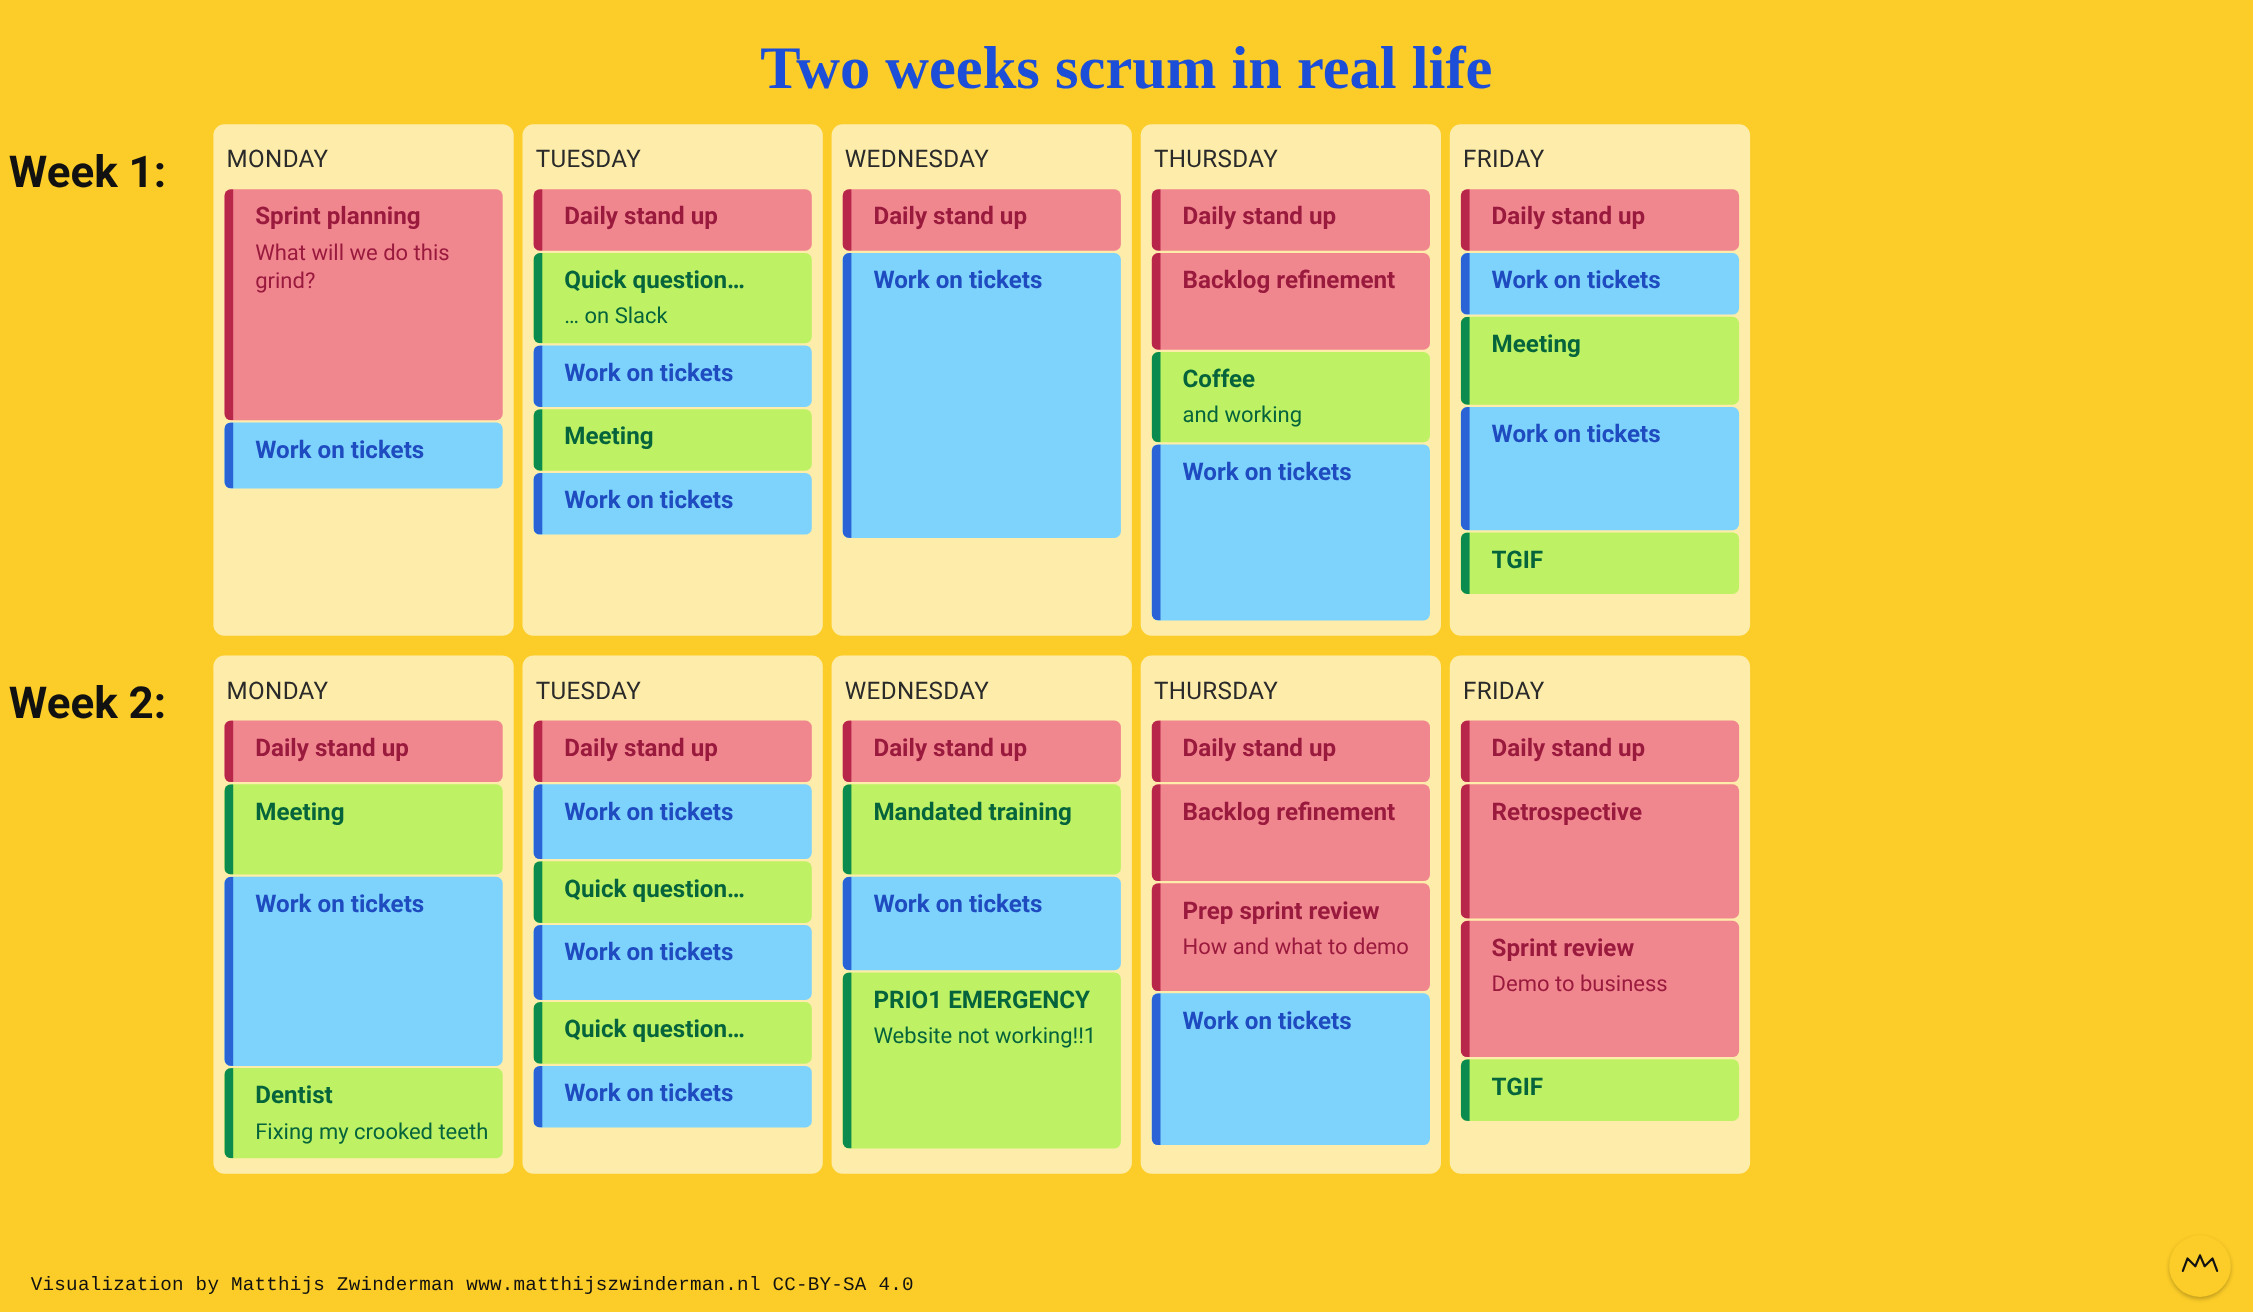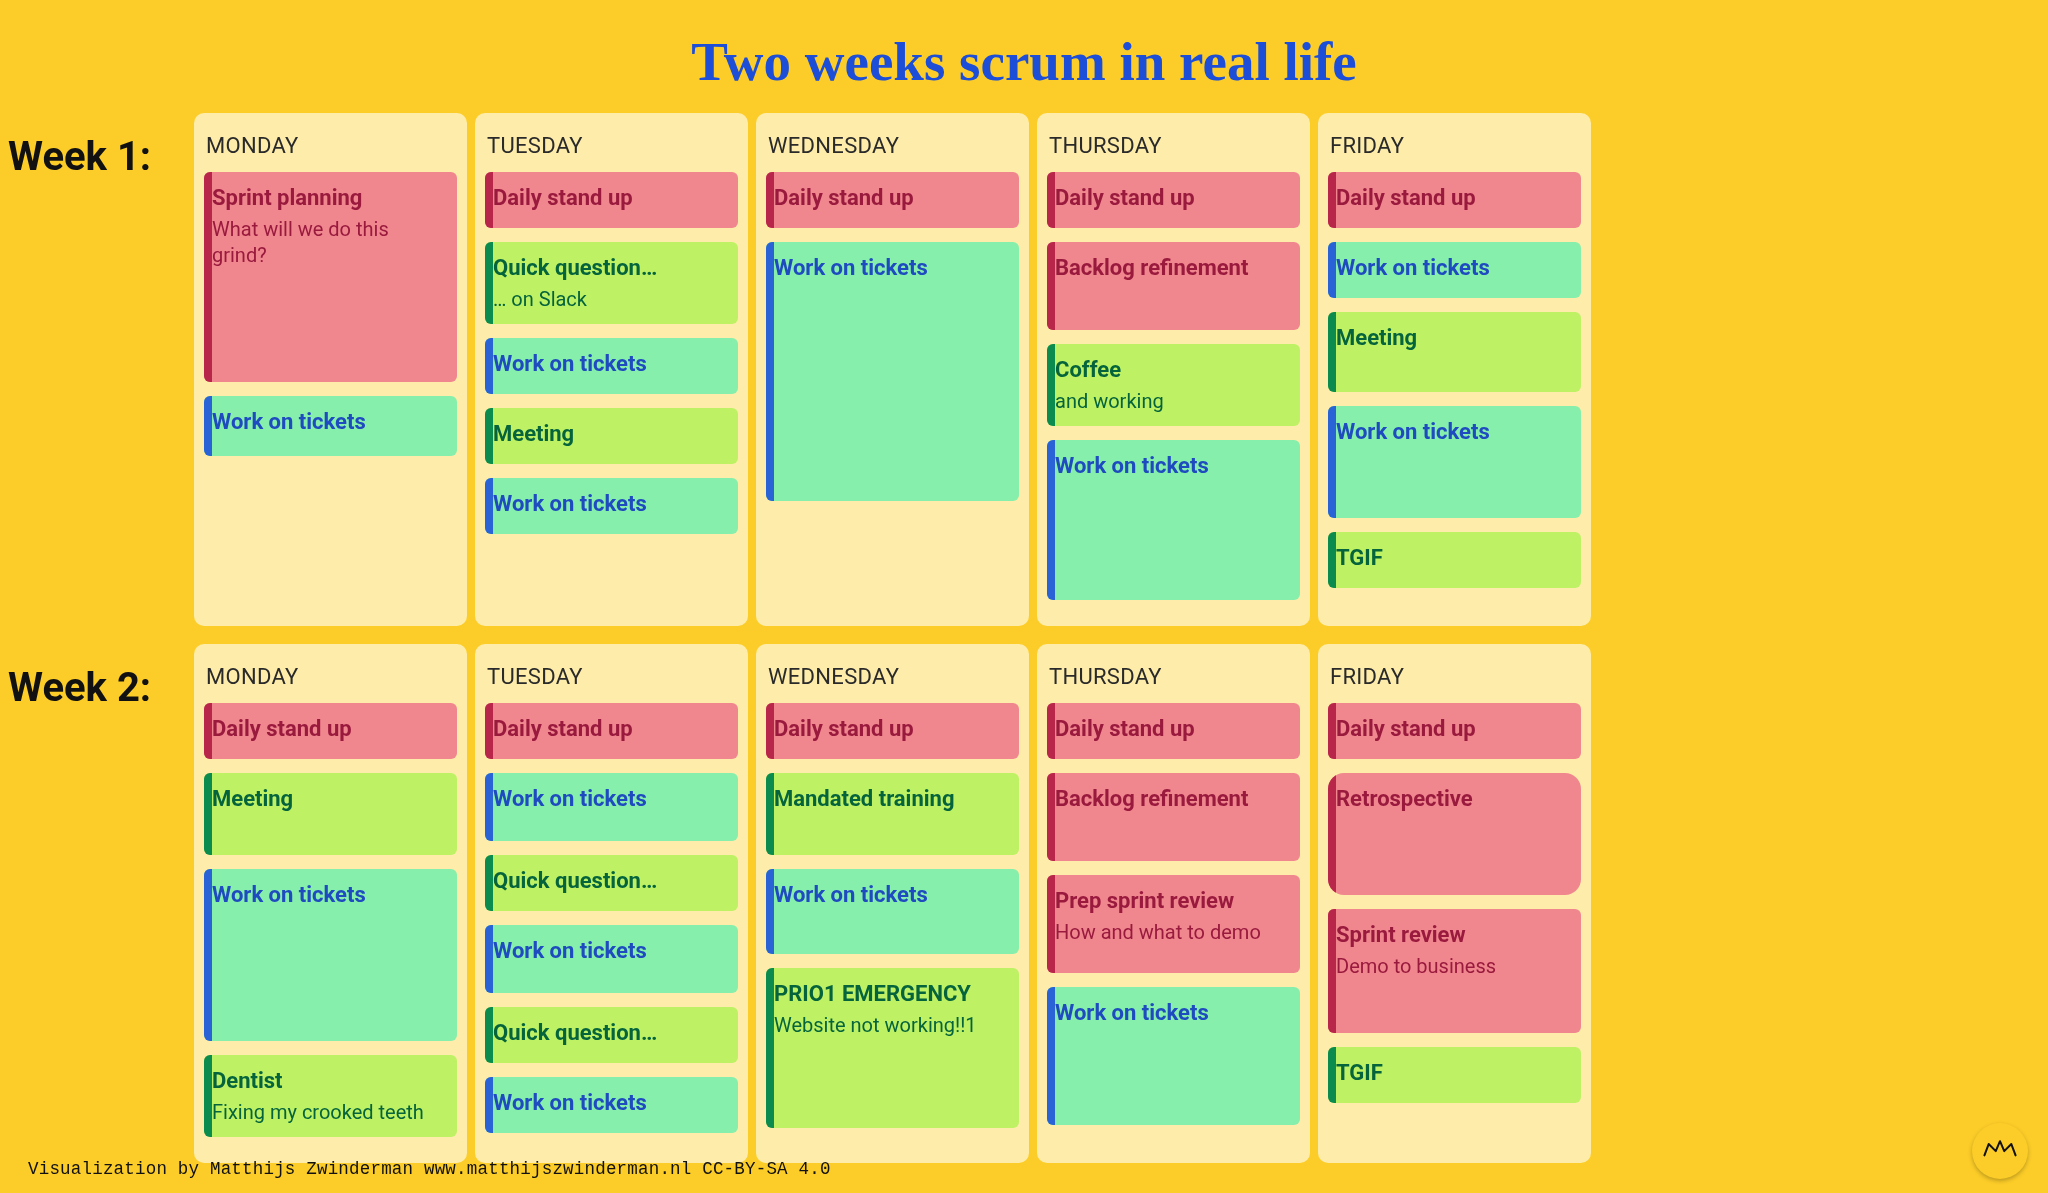--- a/index.html
+++ b/index.html
@@ -51,22 +51,22 @@
   .day-head {
     font-size: 22px;
     font-weight: 400;
     color: #2a2a2a;
     letter-spacing: 0.3px;
     padding: 10px 2px 14px 2px;
   }
   .card {
     border-radius: 6px;
     position: relative;
-    padding: 12px 12px 12px 8px;
-    margin-bottom: 14px;
+    padding: 12px 12px 12px 28px;
+    margin-bottom: 2px;
     overflow: hidden;
   }
   .accent {
     position: absolute;
     left: 0; top: 0; bottom: 0;
     width: 8px;
   }
   .card-title {
     font-size: 22px;
     font-weight: 700;
@@ -74,21 +74,21 @@
   }
   .card-sub {
     font-size: 20px;
     font-weight: 400;
     line-height: 1.3;
     margin-top: 4px;
   }
 
   
   .v-red   { background:#f0878f; } .v-red   .accent{ background:#b8274a; } .v-red   .card-title,.v-red   .card-sub{ color:#9a1a3e; }
-  .v-blue  { background:#86efac; } .v-blue  .accent{ background:#2a63d6; } .v-blue  .card-title,.v-blue  .card-sub{ color:#1e4bbf; }
+  .v-blue  { background:#7dd3fc; } .v-blue  .accent{ background:#2a63d6; } .v-blue  .card-title,.v-blue  .card-sub{ color:#1e4bbf; }
   .v-green { background:#bef264; } .v-green .accent{ background:#0c8b4f; } .v-green .card-title,.v-green .card-sub{ color:#06643c; }
 
   .credit {
     position: absolute;
     bottom: 14px;
     left: 28px;
     font-family: "Courier New", monospace;
     font-size: 17.5px;
     color: #111;
     letter-spacing: 0.2px;
@@ -298,21 +298,21 @@
             <div class="accent"></div>
             <div class="card-title">Work on tickets</div>
           </div>
         </div>
         <div class="day-col">
           <div class="day-head">FRIDAY</div>
           <div class="card v-red" style="min-height: 56px;">
             <div class="accent"></div>
             <div class="card-title">Daily stand up</div>
           </div>
-          <div class="card v-red" style="min-height: 122px; border-radius: 16px;">
+          <div class="card v-red" style="min-height: 122px;">
             <div class="accent"></div>
             <div class="card-title">Retrospective</div>
           </div>
           <div class="card v-red" style="min-height: 124px;">
             <div class="accent"></div>
             <div class="card-title">Sprint review</div>
             <div class="card-sub">Demo to business</div>
           </div>
           <div class="card v-green" style="min-height: 56px;">
             <div class="accent"></div>

